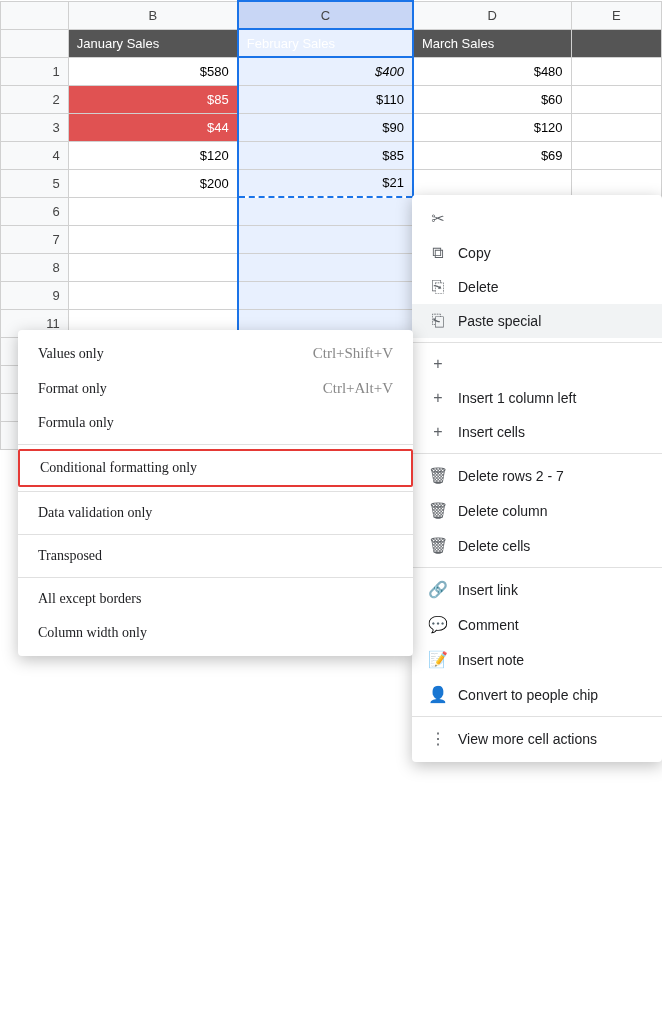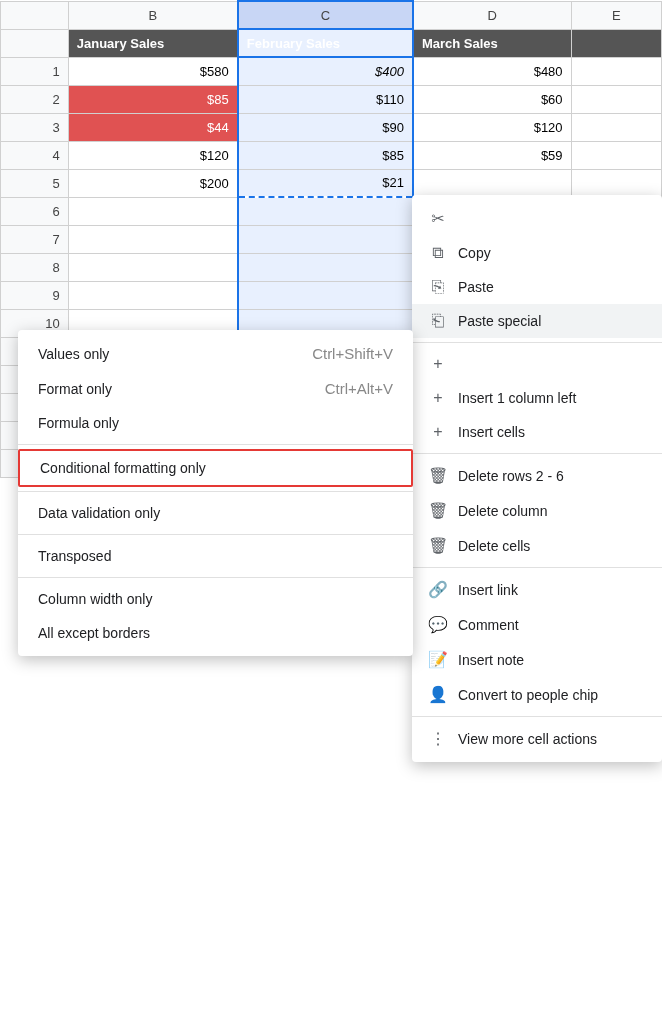--- a/index.html
+++ b/index.html
@@ -50,21 +50,21 @@
       text-align: center;
       color: #444;
       font-size: 12px;
       width: 30px;
       min-width: 30px;
     }
 
     .data-header {
       background: #555;
       color: #fff;
-      font-weight: bold;
+      font-weight: normal;
       text-align: left !important;
       font-size: 13px;
     }
 
     .col-a { width: 30px; }
     .col-b { width: 150px; }
     .col-c { width: 155px; }
     .col-d { width: 140px; }
     .col-e { width: 80px; }
 
@@ -146,20 +146,21 @@
     }
 
     .paste-item {
       display: flex;
       align-items: center;
       justify-content: space-between;
       padding: 9px 20px;
       cursor: pointer;
       color: #202124;
       font-size: 14px;
+      font-family: Liberation Serif, serif;
     }
 
     .paste-item.conditional-highlighted {
       border: 2px solid #e53935;
       border-radius: 2px;
       background: #fff;
     }
 
     .paste-shortcut {
       color: #888;
@@ -227,21 +228,21 @@
           <td class="row-header">3</td>
           <td class="red-cell">$44</td>
           <td class="selected-col" style="border-left: 2px dashed rgb(26, 115, 232); border-right: 2px dashed rgb(26, 115, 232); background: rgb(232, 240, 254); margin-top: 36px;">$90</td>
           <td>$120</td>
           <td></td>
         </tr>
         <tr class="dashed-row">
           <td class="row-header">4</td>
           <td>$120</td>
           <td class="selected-col" style="border-left: 2px dashed rgb(26, 115, 232); border-right: 2px dashed rgb(26, 115, 232); background: rgb(232, 240, 254);">$85</td>
-          <td>$59</td>
+          <td>$69</td>
           <td></td>
         </tr>
         <tr class="dashed-row dashed-bottom">
           <td class="row-header">5</td>
           <td>$200</td>
           <td class="selected-col" style="border-left: 2px dashed rgb(26, 115, 232); border-right: 2px dashed rgb(26, 115, 232); border-bottom: 2px dashed rgb(26, 115, 232); background: rgb(232, 240, 254);">$21</td>
           <td></td>
           <td></td>
         </tr>
         <tr>
@@ -266,27 +267,20 @@
           <td></td>
         </tr>
         <tr>
           <td class="row-header">9</td>
           <td></td>
           <td class="selected-col" style="background: rgb(232, 240, 254);"></td>
           <td></td>
           <td></td>
         </tr>
         <tr>
-          <td class="row-header">10</td>
-          <td></td>
-          <td class="selected-col" style="background: rgb(232, 240, 254);"></td>
-          <td></td>
-          <td></td>
-        </tr>
-        <tr>
           <td class="row-header">11</td>
           <td></td>
           <td class="selected-col" style="background: rgb(232, 240, 254);"></td>
           <td></td>
           <td></td>
         </tr>
         <tr>
           <td class="row-header">12</td>
           <td></td>
           <td class="selected-col" style="background: rgb(232, 240, 254);"></td>
@@ -321,42 +315,42 @@
 <div class="context-menu" id="context-menu">
 <div class="menu-item">
       <span class="menu-icon">✂</span>
     </div>
     <div class="menu-item">
       <span class="menu-icon">⧉</span>
       <span class="menu-label">Copy</span>
     </div>
     <div class="menu-item">
       <span class="menu-icon">⎘</span>
-      <span class="menu-label">Paste</span>
+      <span class="menu-label">Delete</span>
     </div>
     <div class="menu-item highlighted">
       <span class="menu-icon">⎗</span>
       <span class="menu-label">Paste special</span>
     </div>
     <div class="menu-divider"></div>
     <div class="menu-item">
       <span class="menu-icon">+</span>
     </div>
     <div class="menu-item">
       <span class="menu-icon">+</span>
       <span class="menu-label">Insert 1 column left</span>
     </div>
     <div class="menu-item">
       <span class="menu-icon">+</span>
       <span class="menu-label">Insert cells</span>
     </div>
     <div class="menu-divider"></div>
     <div class="menu-item">
       <span class="menu-icon">🗑</span>
-      <span class="menu-label">Delete rows 2 - 6</span>
+      <span class="menu-label">Delete rows 2 - 7</span>
     </div>
     <div class="menu-item">
       <span class="menu-icon">🗑</span>
       <span class="menu-label">Delete column</span>
     </div>
     <div class="menu-item">
       <span class="menu-icon">🗑</span>
       <span class="menu-label">Delete cells</span>
     </div>
     <div class="menu-divider"></div>
@@ -402,18 +396,18 @@
     <div class="paste-divider"></div>
     <div class="paste-item">
       <span class="paste-item-label">Data validation only</span>
     </div>
     <div class="paste-divider"></div>
     <div class="paste-item">
       <span class="paste-item-label">Transposed</span>
     </div>
     <div class="paste-divider"></div>
     <div class="paste-item">
+      <span class="paste-item-label">All except borders</span>
+    </div>
+    <div class="paste-item">
       <span class="paste-item-label">Column width only</span>
     </div>
-    <div class="paste-item">
-      <span class="paste-item-label">All except borders</span>
-    </div>
   </div>
 
 </body></html>

